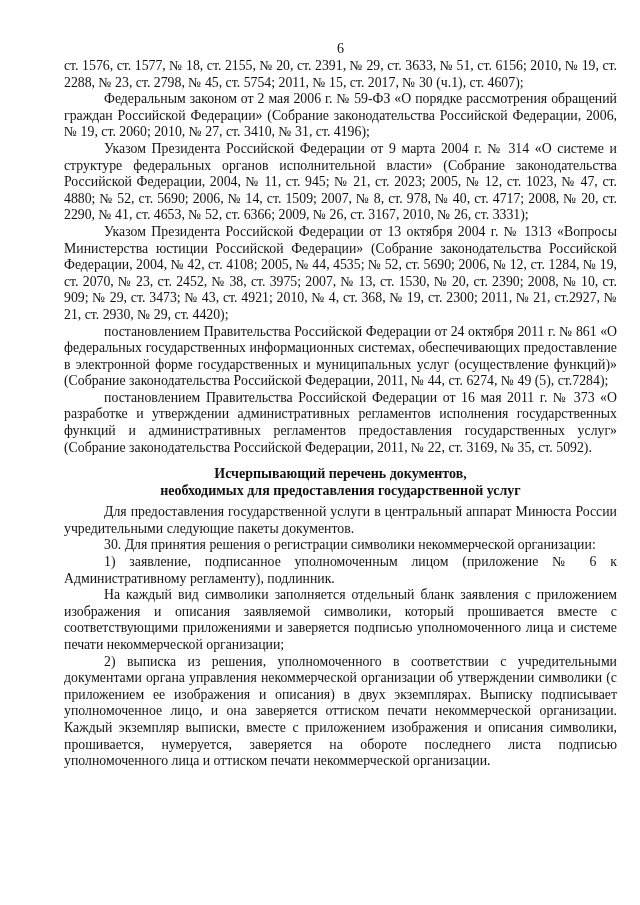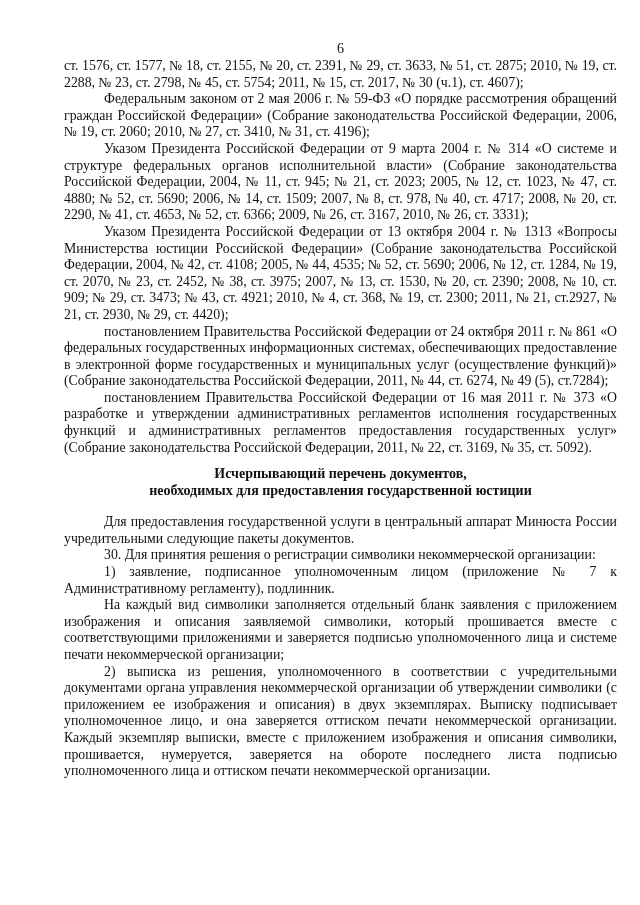--- a/index.html
+++ b/index.html
@@ -37,60 +37,60 @@
   }
   p.para {
     margin: 0;
     padding: 0;
     text-indent: 40px;
   }
   p.para.no-indent {
     text-indent: 0;
   }
   .section-heading {
-    margin: 9px 0 15px 0;
+    margin: 9px 0 5px 0;
     text-align: center;
     font-weight: bold;
     font-size: 14px;
     line-height: 17px;
   }
   .heading-line {
     display: block;
   }
 </style>
 </head>
 <body>
 
 <div class="page">
 
   <div class="page-number">6</div>
 
   <div class="content">
 
-    <p class="para no-indent">ст. 1576, ст. 1577, № 18, ст. 2155, № 20, ст. 2391, № 29, ст. 3633, № 51, ст. 2875; 2010, № 19, ст. 2288, № 23, ст. 2798, № 45, ст. 5754; 2011, № 15, ст. 2017, № 30 (ч.1), ст. 4607);</p>
+    <p class="para no-indent">ст. 1576, ст. 1577, № 18, ст. 2155, № 20, ст. 2391, № 29, ст. 3633, № 51, ст. 6156; 2010, № 19, ст. 2288, № 23, ст. 2798, № 45, ст. 5754; 2011, № 15, ст. 2017, № 30 (ч.1), ст. 4607);</p>
 
     <p class="para">Федеральным законом от 2 мая 2006 г. № 59-ФЗ «О порядке рассмотрения обращений граждан Российской Федерации» (Собрание законодательства Российской Федерации, 2006, № 19, ст. 2060; 2010, № 27, ст. 3410, № 31, ст. 4196);</p>
 
     <p class="para">Указом Президента Российской Федерации от 9 марта 2004 г. № 314 «О системе и структуре федеральных органов исполнительной власти» (Собрание законодательства Российской Федерации, 2004, № 11, ст. 945; № 21, ст. 2023; 2005, № 12, ст. 1023, № 47, ст. 4880; № 52, ст. 5690; 2006, № 14, ст. 1509; 2007, № 8, ст. 978, № 40, ст. 4717; 2008,  № 20, ст. 2290, № 41, ст. 4653, № 52, ст. 6366; 2009, № 26, ст. 3167, 2010, № 26, ст. 3331);</p>
 
     <p class="para">Указом Президента Российской Федерации от 13 октября 2004 г. № 1313 «Вопросы Министерства юстиции Российской Федерации» (Собрание законодательства Российской Федерации, 2004, № 42, ст. 4108; 2005, № 44, 4535; № 52, ст. 5690; 2006,  № 12, ст. 1284, № 19, ст. 2070, № 23, ст. 2452, № 38, ст. 3975; 2007, № 13, ст. 1530, № 20, ст. 2390; 2008, № 10, ст. 909; № 29, ст. 3473; № 43, ст. 4921; 2010, № 4, ст. 368, № 19, ст. 2300; 2011, № 21, ст.2927, № 21, ст. 2930, № 29, ст. 4420);</p>
 
     <p class="para">постановлением Правительства Российской Федерации от 24 октября 2011 г. № 861 «О федеральных государственных информационных системах, обеспечивающих предоставление в электронной форме государственных и муниципальных услуг (осуществление функций)» (Собрание законодательства Российской Федерации, 2011, № 44, ст. 6274, № 49 (5), ст.7284);</p>
 
     <p class="para">постановлением Правительства Российской Федерации от 16 мая 2011 г. № 373 «О разработке и утверждении административных регламентов исполнения государственных функций и административных регламентов предоставления государственных услуг» (Собрание законодательства Российской Федерации, 2011, № 22, ст. 3169, № 35, ст. 5092).</p>
 
     <h2 class="section-heading">
       <span class="heading-line">Исчерпывающий перечень документов,</span>
-      <span class="heading-line">необходимых для предоставления государственной юстиции</span>
+      <span class="heading-line">необходимых для предоставления государственной услуг</span>
     </h2>
 
     <p class="para">Для предоставления государственной услуги в центральный аппарат Минюста России учредительными следующие пакеты документов.</p>
 
     <p class="para">30. Для принятия решения о регистрации символики некоммерческой организации:</p>
 
-    <p class="para">1) заявление, подписанное уполномоченным лицом (приложение № 7 к Административному регламенту), подлинник.</p>
+    <p class="para">1) заявление, подписанное уполномоченным лицом (приложение № 6 к Административному регламенту), подлинник.</p>
 
     <p class="para">На каждый вид символики заполняется отдельный бланк заявления с приложением изображения и описания заявляемой символики, который прошивается вместе с соответствующими приложениями и заверяется подписью уполномоченного лица и системе печати некоммерческой организации;</p>
 
     <p class="para">2) выписка из решения, уполномоченного в соответствии с учредительными документами органа управления некоммерческой организации об утверждении символики (с приложением ее изображения и описания) в двух экземплярах. Выписку подписывает уполномоченное лицо, и она заверяется оттиском печати некоммерческой организации. Каждый экземпляр выписки, вместе с приложением  изображения и описания символики, прошивается, нумеруется, заверяется на обороте последнего листа подписью уполномоченного лица и оттиском печати некоммерческой организации.</p>
 
   </div>
 </div>
 
 </body></html>

